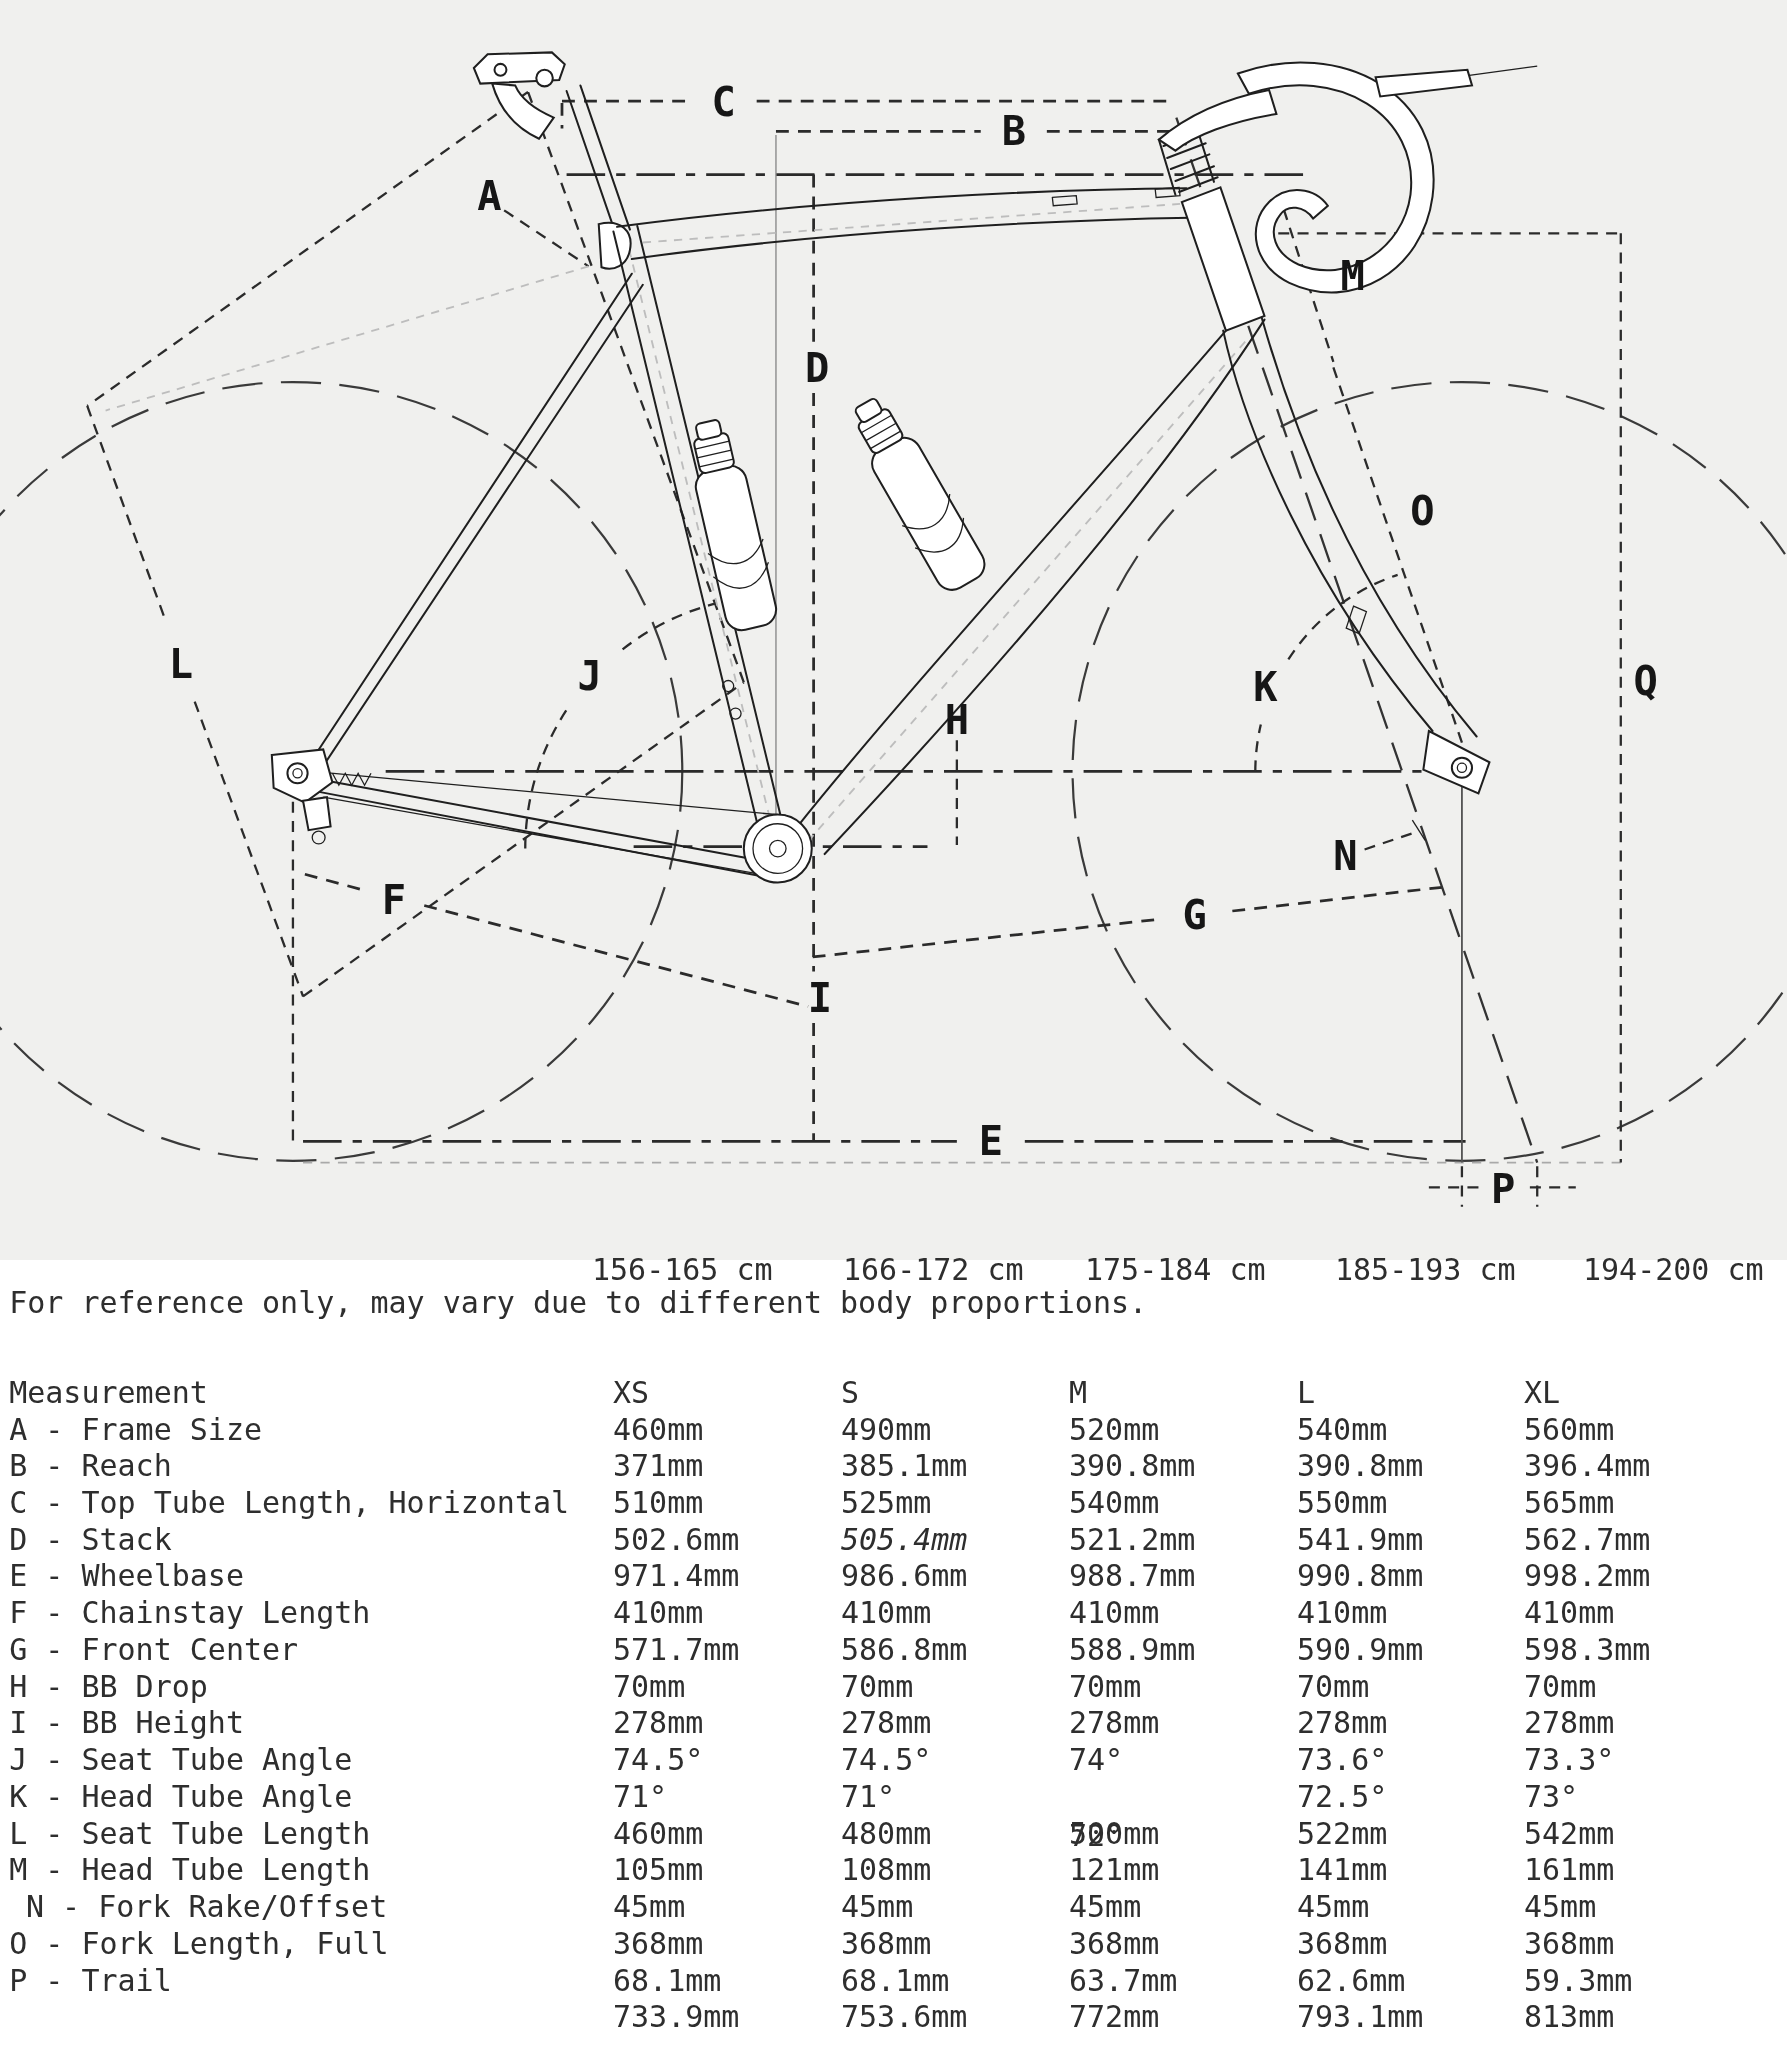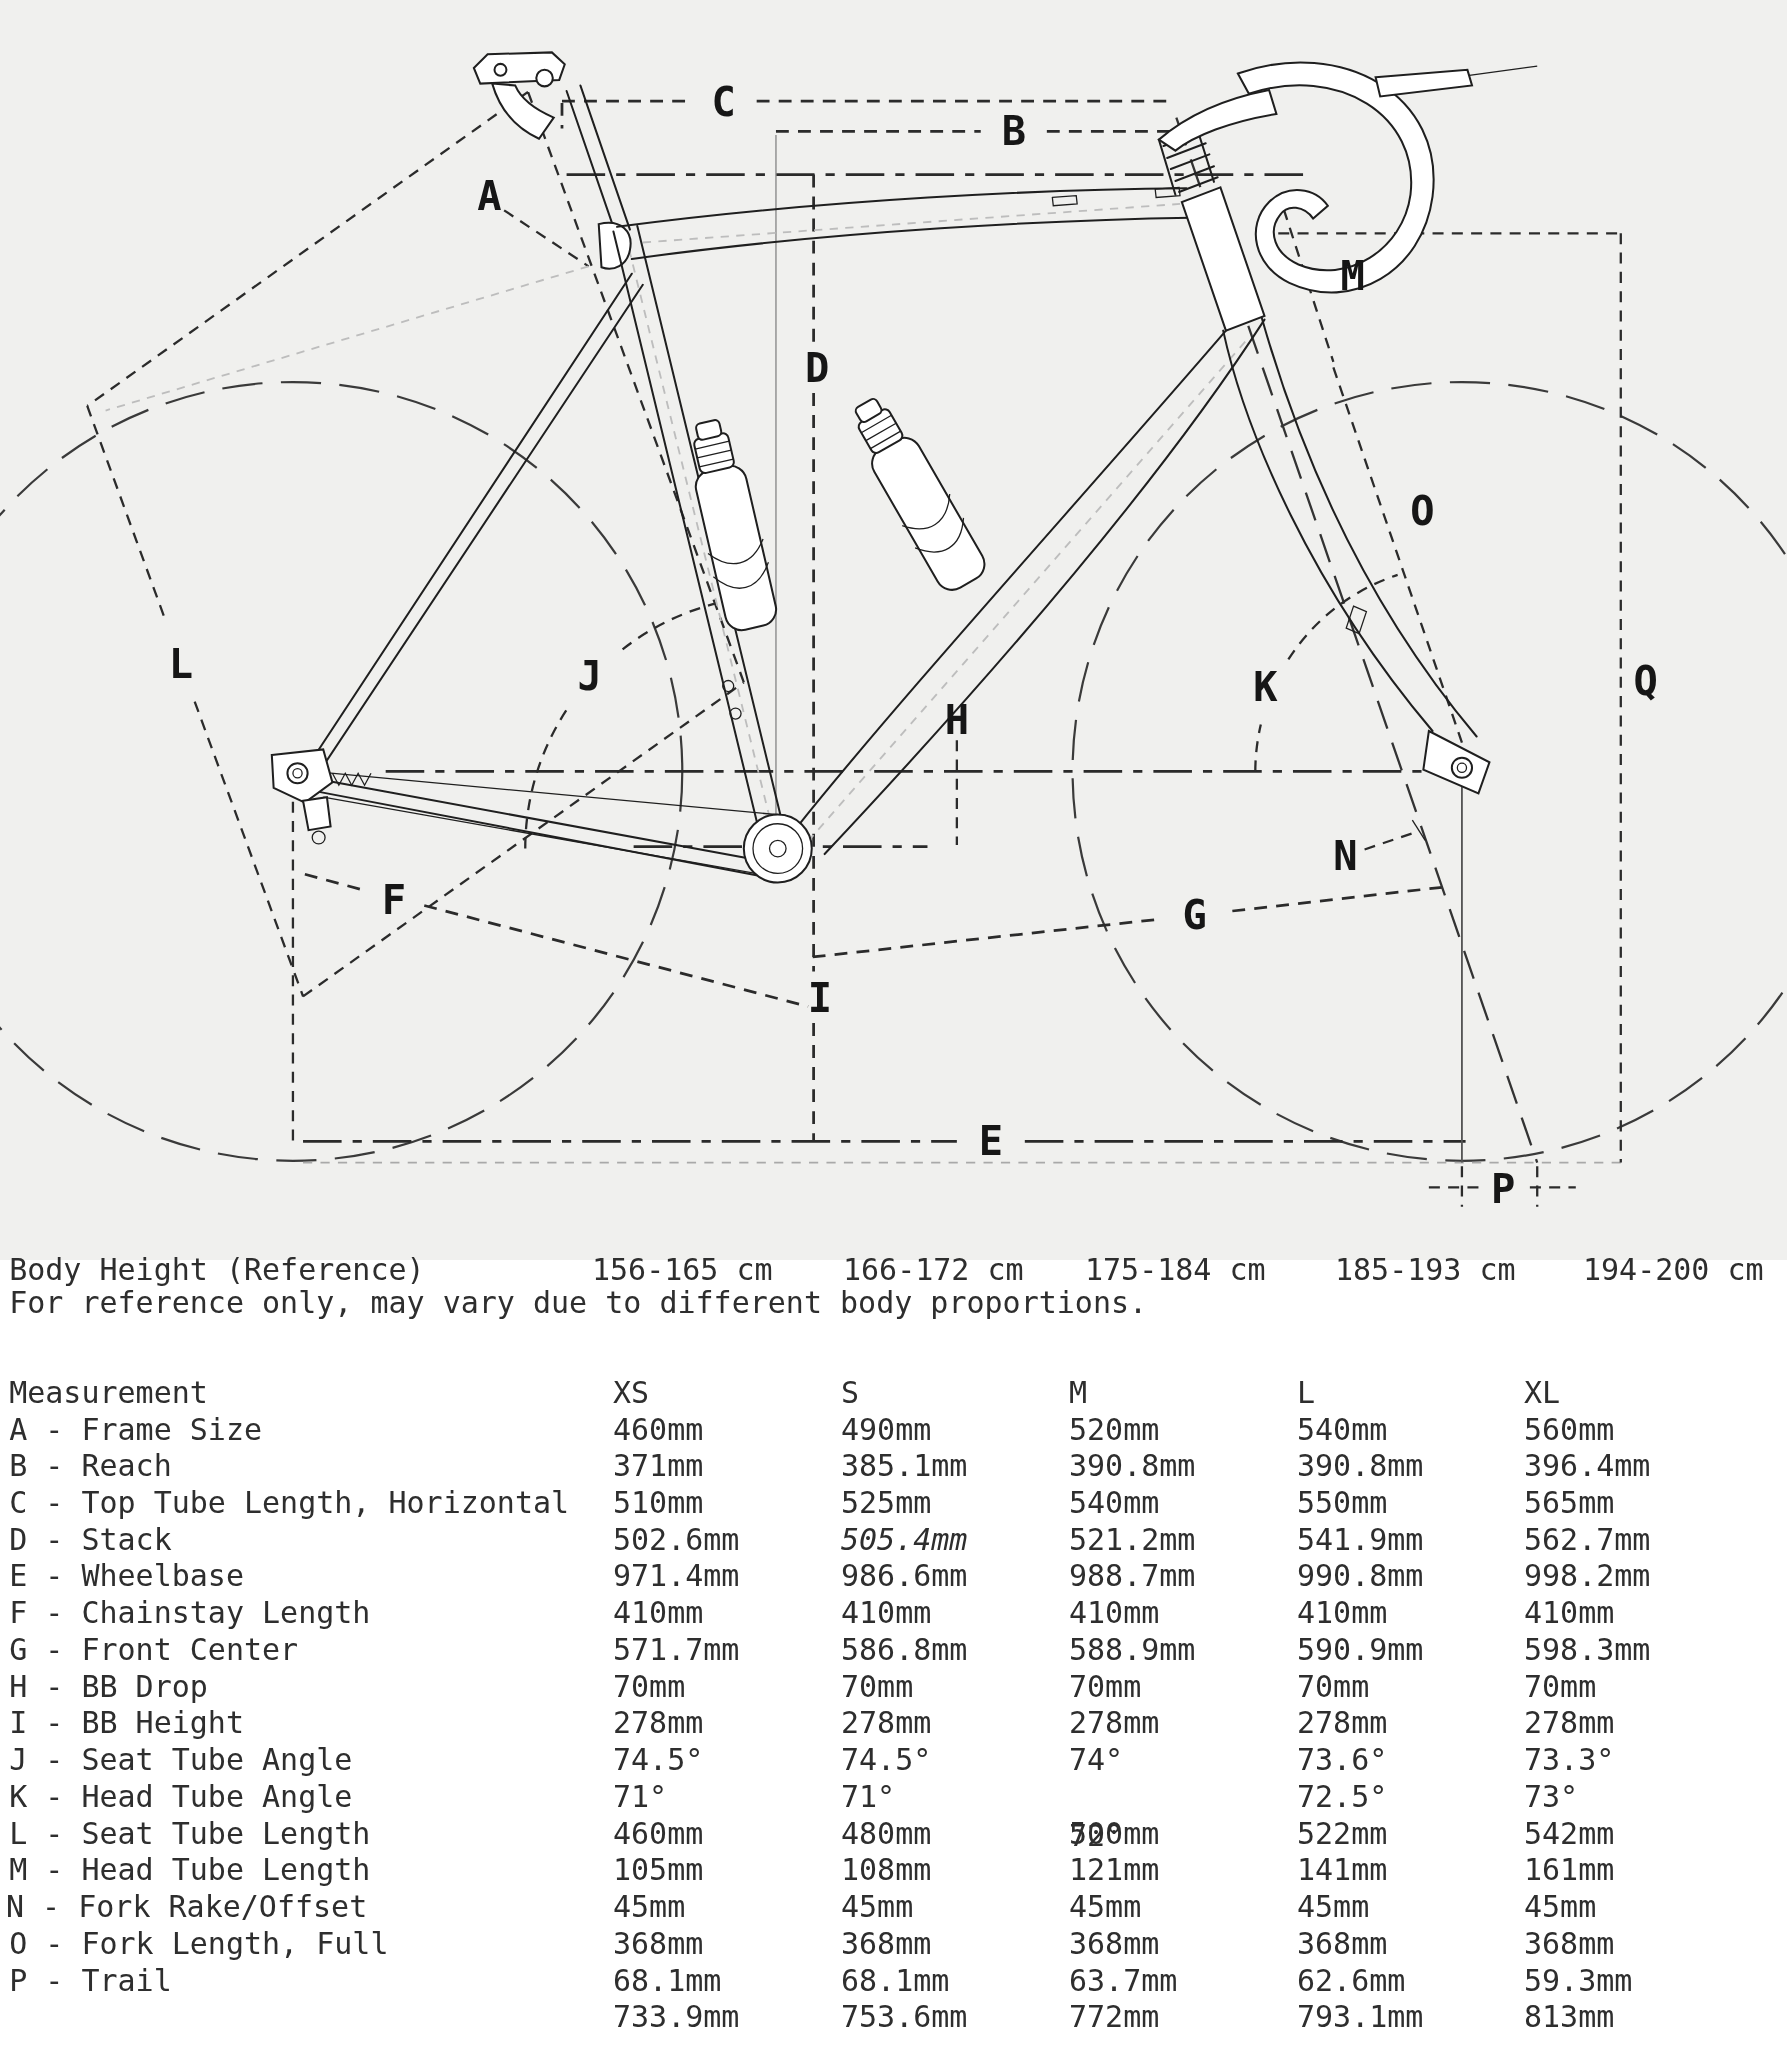--- a/index.html
+++ b/index.html
@@ -176,21 +176,20 @@
           <text x="1473" y="300" text-anchor="middle" dy="0.36em" class="lbl">M</text>
           <text x="1465" y="931" text-anchor="middle" dy="0.36em" class="lbl">N</text>
           <text x="1549" y="556" text-anchor="middle" dy="0.36em" class="lbl">O</text>
           <text x="1637" y="1294" text-anchor="middle" dy="0.36em" class="lbl">P</text>
           <text x="1792" y="741" text-anchor="middle" dy="0.36em" class="lbl">Q</text>
         </g>
     </svg>
   </div>
 
   <div class="trow" id="bodyHeightRow" style="top:1251px">
-    <span class="tcell" style="left:9.2px">Body Height (Reference)</span>
   <span class="tcell" style="left: 592px;">156-165 cm</span>
       <span class="tcell" style="left: 843px;">166-172 cm</span>
       <span class="tcell" style="left: 1085px;">175-184 cm</span>
       <span class="tcell" style="left: 1335px;">185-193 cm</span>
       <span class="tcell" style="left: 1583px;">194-200 cm</span>
     </div>
   <div class="trow" style="top:1284px">
     <span class="tcell" style="left:9.2px">For reference only, may vary due to different body proportions.</span>
   </div>
 
@@ -301,21 +300,21 @@
       </div>
       <div class="trow" style="top: 1851px;">
         <span class="tcell" style="left: 9.2px;">M - Head Tube Length</span>
         <span class="tcell" style="left: 613px;">105mm</span>
         <span class="tcell" style="left: 841px;">108mm</span>
         <span class="tcell" style="left: 1069px;">121mm</span>
         <span class="tcell" style="left: 1297px;">141mm</span>
         <span class="tcell" style="left: 1524px;">161mm</span>
       </div>
       <div class="trow" style="top: 1888px;">
-        <span class="tcell" style="left: 6px;">N - Fork Rake/Offset</span>
+        <span class="tcell" style="left: 26px;">N - Fork Rake/Offset</span>
         <span class="tcell" style="left: 613px;">45mm</span>
         <span class="tcell" style="left: 841px;">45mm</span>
         <span class="tcell" style="left: 1069px;">45mm</span>
         <span class="tcell" style="left: 1297px;">45mm</span>
         <span class="tcell" style="left: 1524px;">45mm</span>
       </div>
       <div class="trow" style="top: 1925px;">
         <span class="tcell" style="left: 9.2px;">O - Fork Length, Full</span>
         <span class="tcell" style="left: 613px;">368mm</span>
         <span class="tcell" style="left: 841px;">368mm</span>

